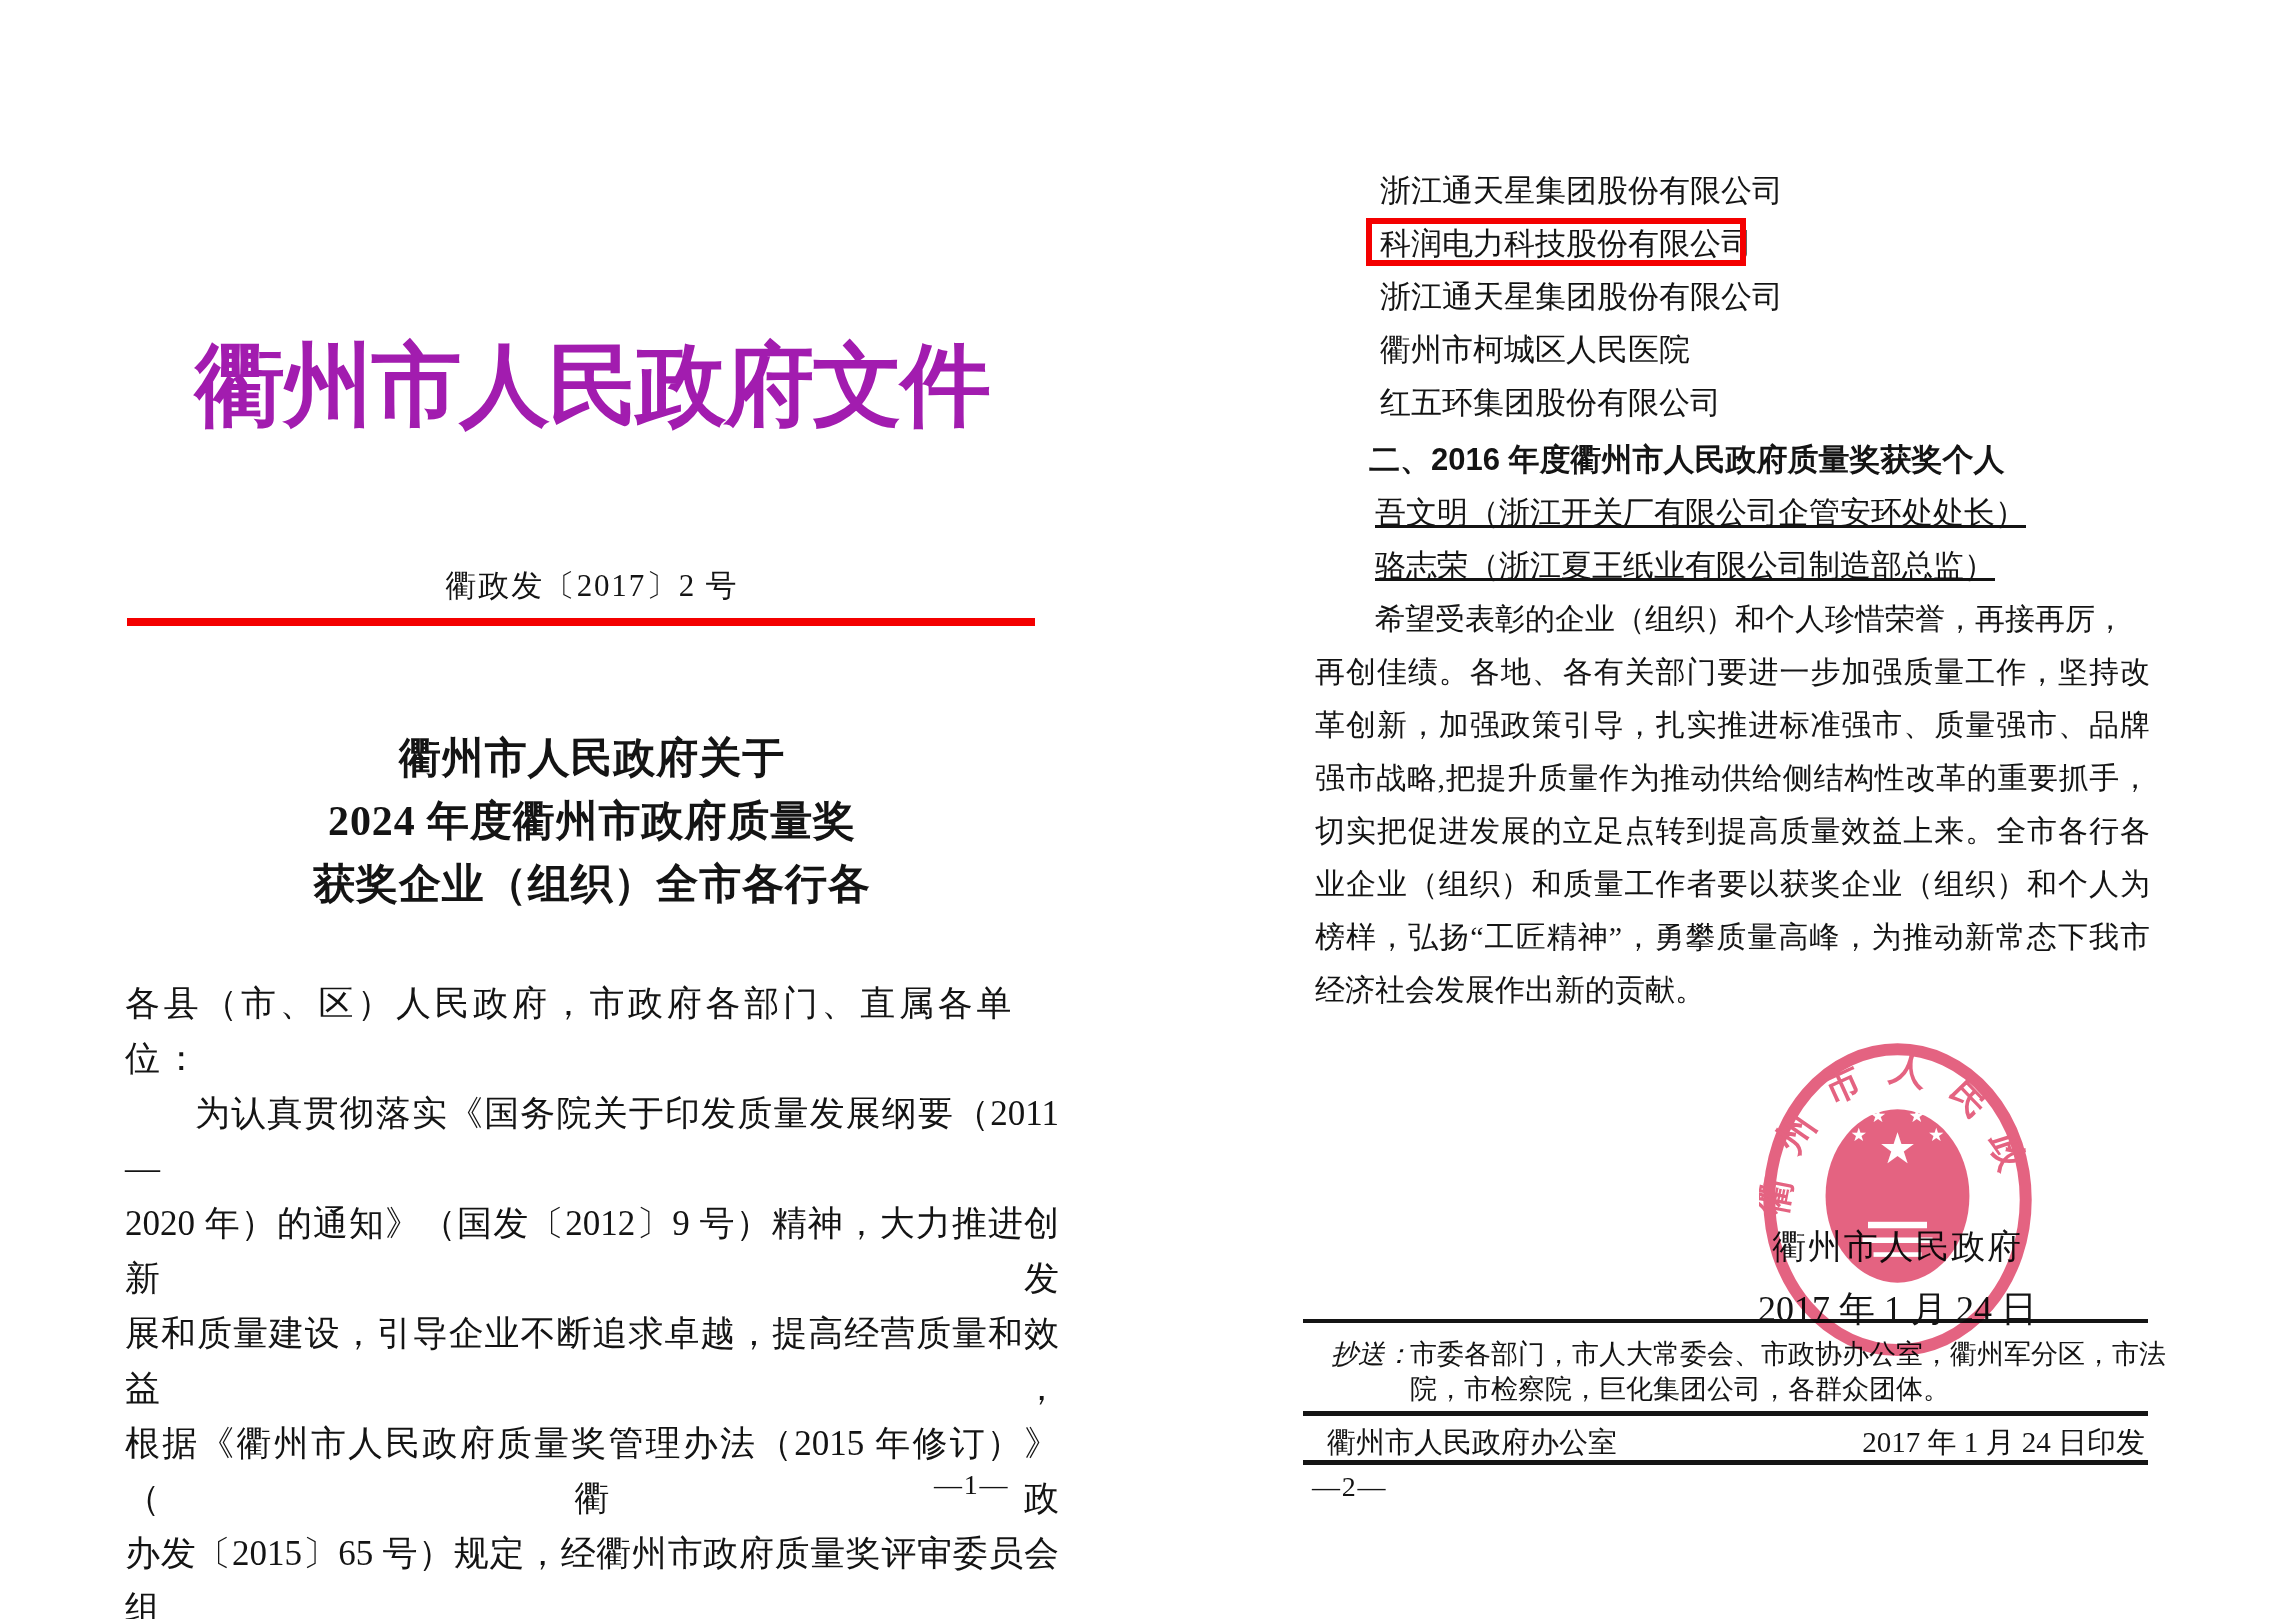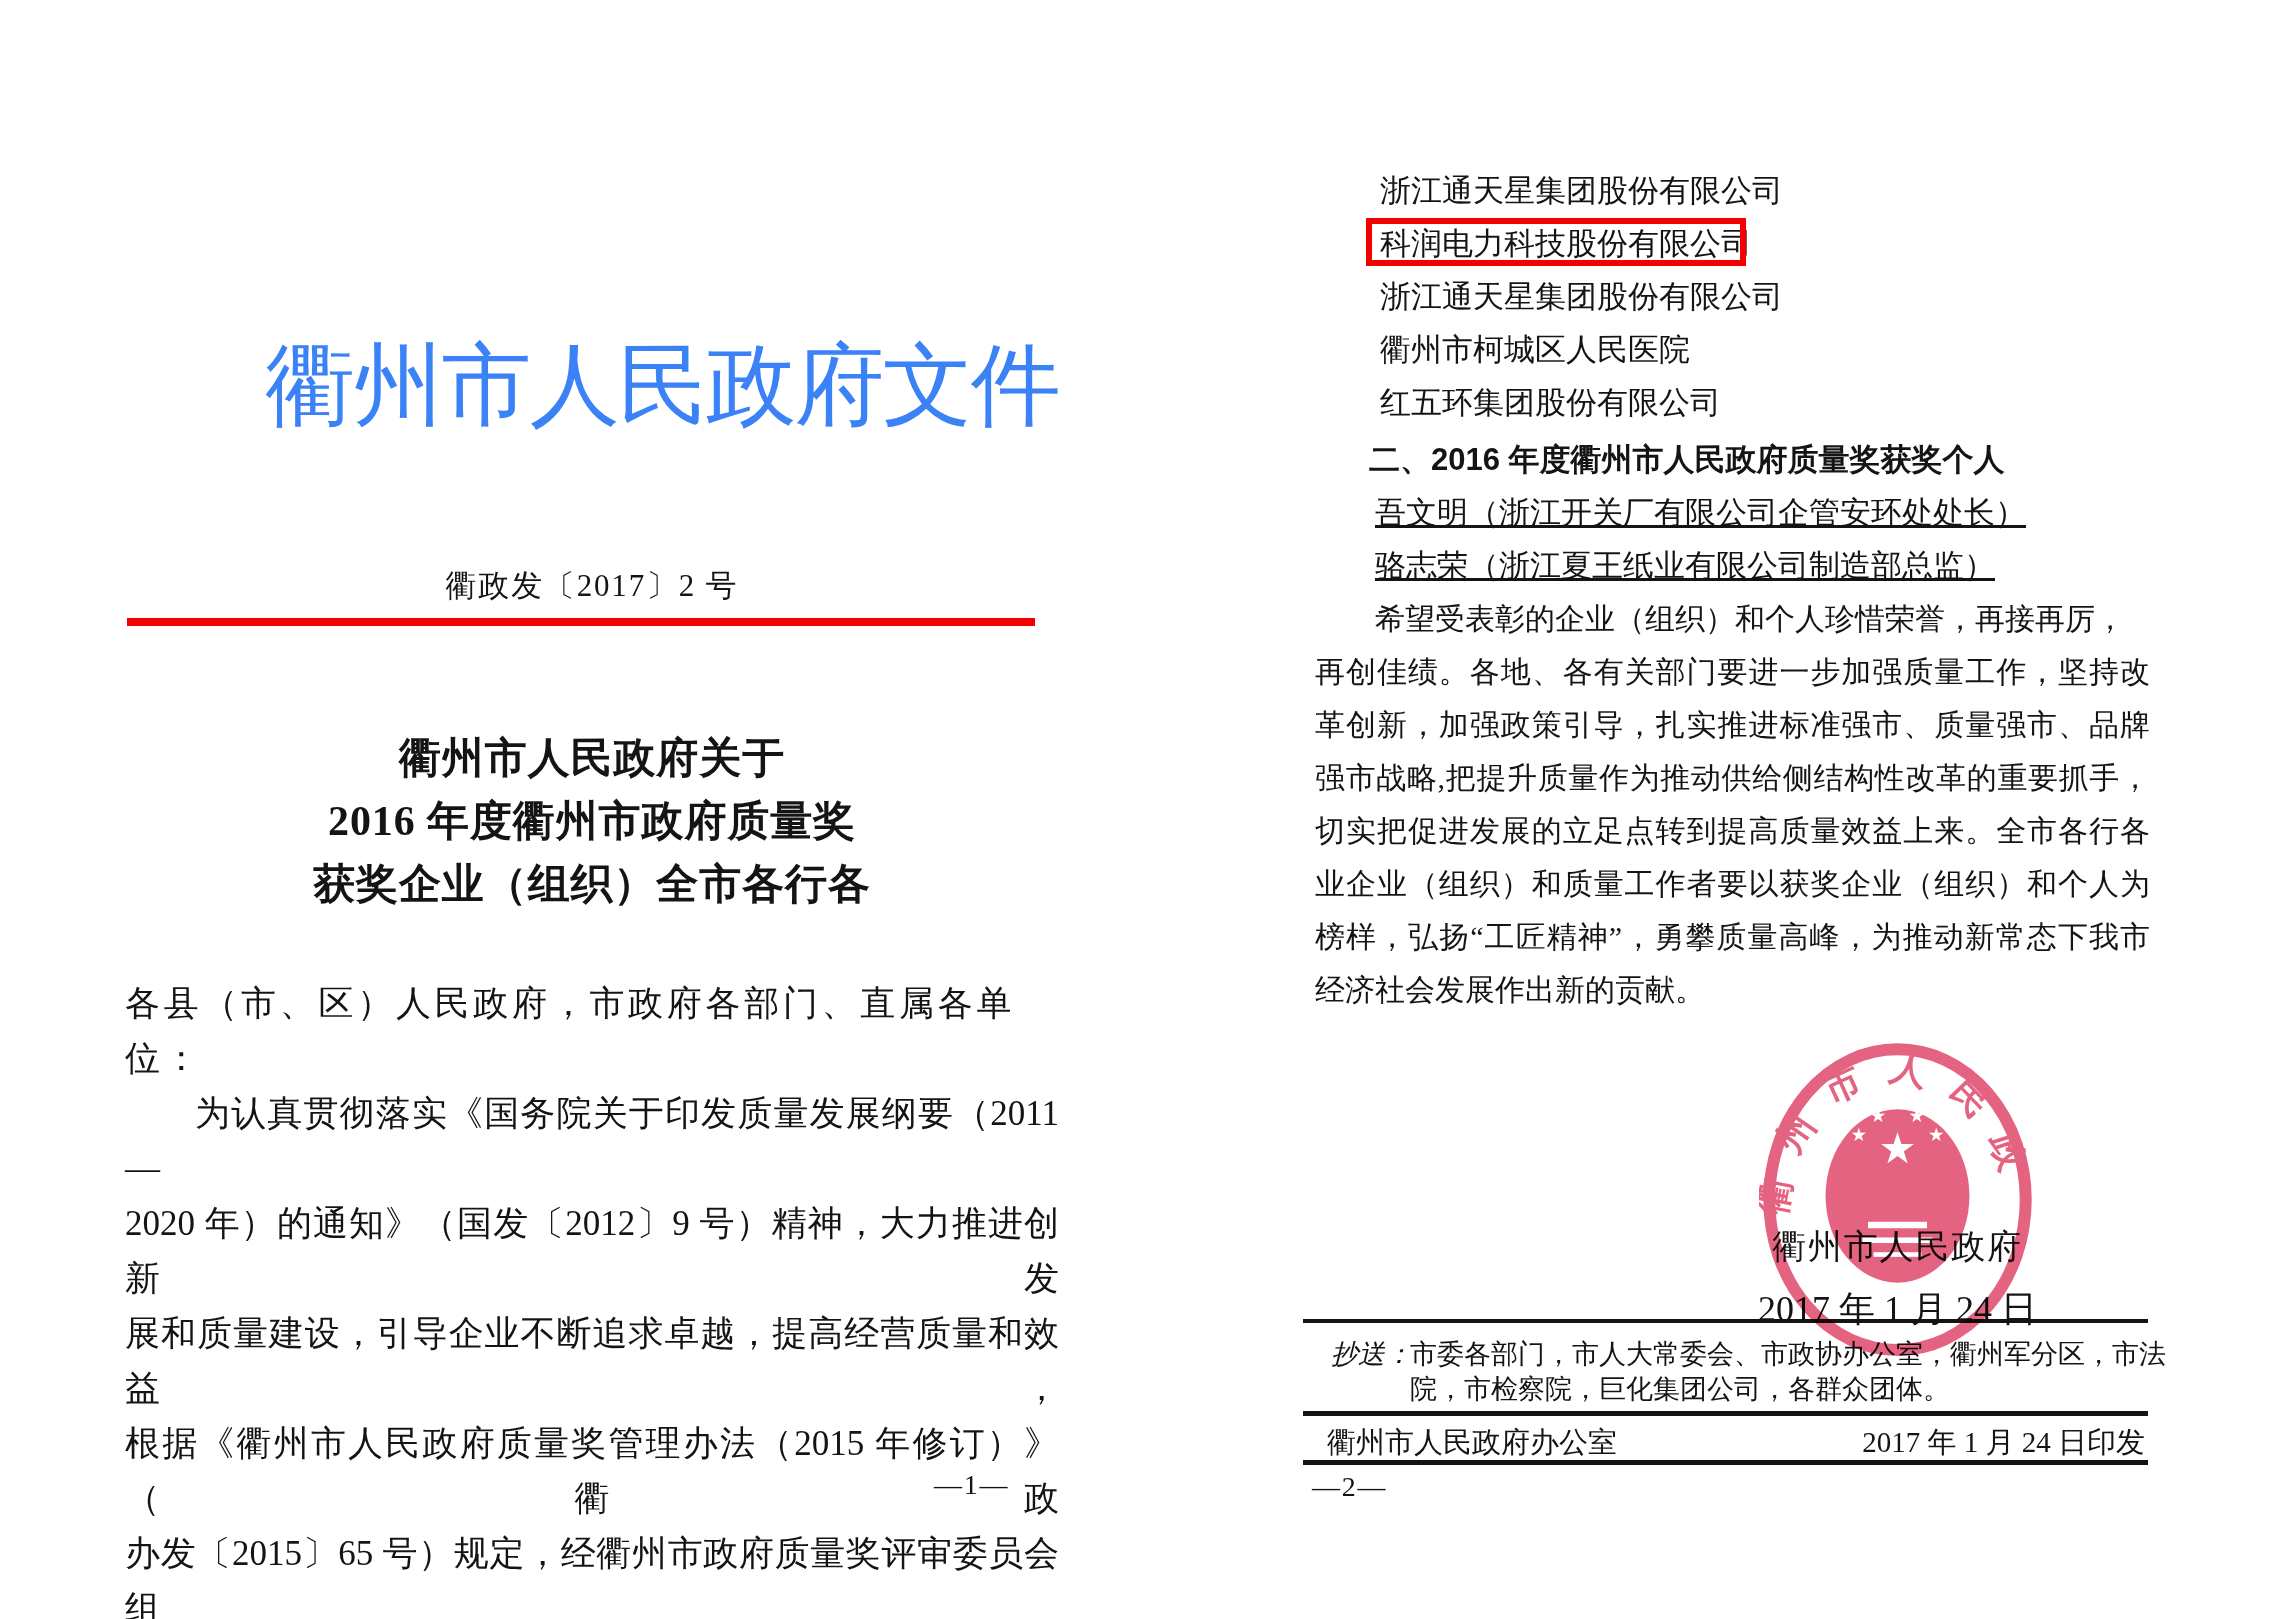--- a/index.html
+++ b/index.html
@@ -4,22 +4,22 @@
 <style>
   html,body{margin:0;padding:0;background:#ffffff;}
   #scan{position:relative;width:2291px;height:1620px;background:#ffffff;overflow:hidden;
         font-family:"Liberation Serif","DejaVu Serif",serif;color:#141414;}
   .abs{position:absolute;}
   .ctr{text-align:center;}
   
   .jl{text-align:justify;text-align-last:justify;}
   .bh{font-family:"Liberation Sans","DejaVu Sans",sans-serif;font-weight:bold;}
   
-  #banner{left:125px;top:325px;width:934px;font-size:90px;font-weight:400;color:#3b82f6;
-          letter-spacing:-1.8px;white-space:nowrap;text-align:right;}
+  #banner{left:125px;top:325px;width:934px;font-size:90px;font-weight:700;color:#a21caf;
+          letter-spacing:-1.8px;white-space:nowrap;}
   #docnum{left:125px;top:565px;width:934px;font-size:31px;letter-spacing:1.8px;}
   #redrule{left:127px;top:618px;width:908px;height:8.3px;background:#f40000;}
   #p1title{left:125px;top:727px;width:934px;font-size:42px;font-weight:bold;line-height:63px;letter-spacing:0.9px;}
   #p1body{left:125px;top:976px;width:934px;font-size:35px;line-height:55px;}
   #p1body .ind{text-indent:2em;}
   #p1body .sal{letter-spacing:3.7px;}
   #pn1{left:934px;top:1469px;font-size:28px;letter-spacing:1.8px;}
   
   #companies{left:1380px;top:164px;font-size:31px;line-height:53px;white-space:nowrap;}
   #hlbox{left:1366px;top:218px;width:380px;height:48px;border:6.5px solid #f40000;box-sizing:border-box;z-index:3;}
@@ -46,21 +46,21 @@
 <div id="scan">
 
   <div class="abs ctr" id="banner">衢州市人民政府文件</div>
 
   <div class="abs ctr" id="docnum">衢政发〔2017〕2 号</div>
 
   <div class="abs" id="redrule"></div>
 
   <div class="abs ctr" id="p1title">
     <div>衢州市人民政府关于</div>
-    <div>2016 年度衢州市政府质量奖</div>
+    <div>2024 年度衢州市政府质量奖</div>
     <div>获奖企业（组织）全市各行各</div>
   </div>
 
   <div class="abs" id="p1body">
     <div class="sal">各县（市、区）人民政府，市政府各部门、直属各单位：</div>
     <div class="jl ind">为认真贯彻落实《国务院关于印发质量发展纲要（2011—</div>
     <div class="jl">2020 年）的通知》（国发〔2012〕9 号）精神，大力推进创新发</div>
     <div class="jl">展和质量建设，引导企业不断追求卓越，提高经营质量和效益，</div>
     <div class="jl">根据《衢州市人民政府质量奖管理办法（2015 年修订）》（衢政</div>
     <div class="jl">办发〔2015〕65 号）规定，经衢州市政府质量奖评审委员会组</div>

